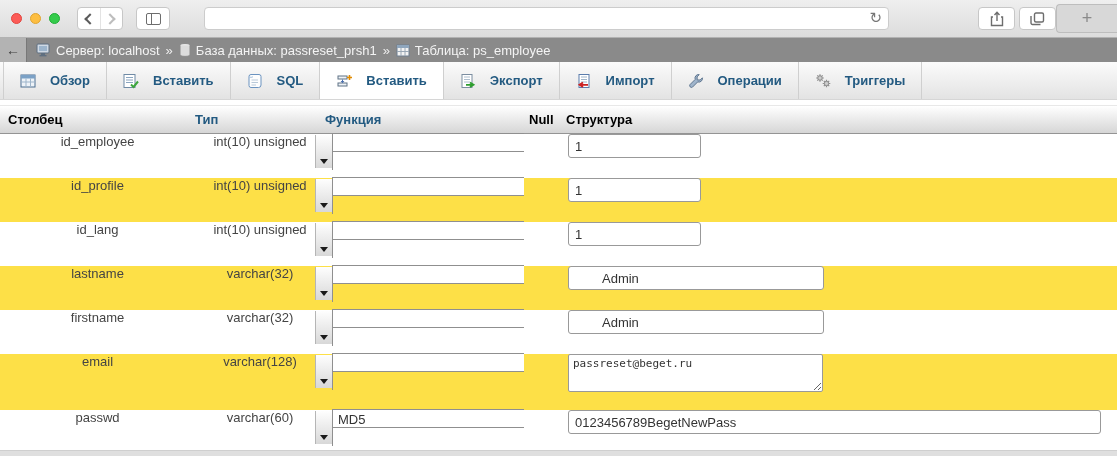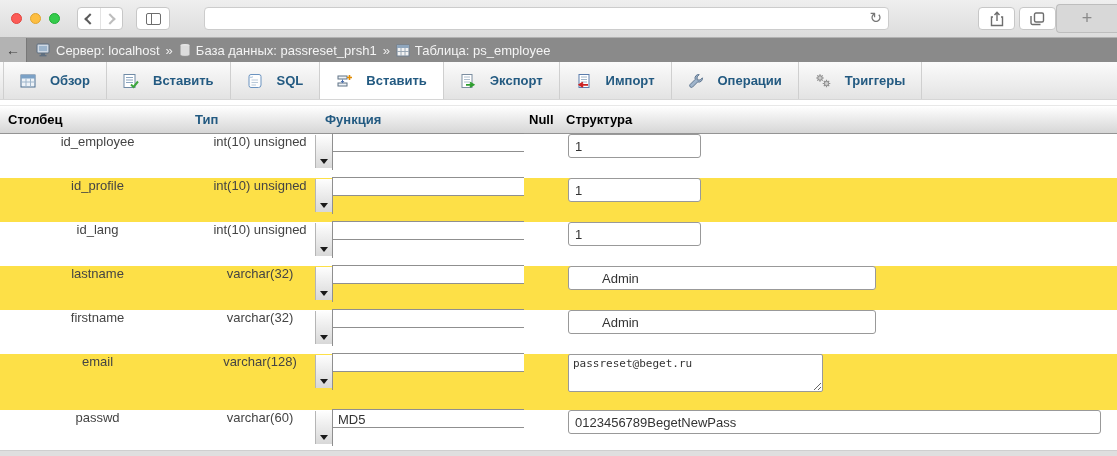--- a/index.html
+++ b/index.html
@@ -136,21 +136,21 @@
     border-left:4px solid transparent; border-right:4px solid transparent;
     border-top:5px solid #1a1a1a;
   }
 
   .vinput {
     height:24px; border:1px solid #999; border-radius:3px;
     font-size:13px; color:#333; padding:0 6px; background:#fff;
     font-family:"Liberation Sans", sans-serif;
   }
   .v-small { width:133px; }
-  .v-medium { width:308px;padding-left:33px; }
+  .v-medium { width:256px;padding-left:33px; }
   .v-large { width:533px; }
   .vtextarea {
     width:255px; height:38px; border:1px solid #999; border-radius:2px;
     font-family:"DejaVu Sans Mono", monospace; font-size:11px; color:#333;
     padding:2px 4px; resize:both; background:#fff;
   }
 </style>
 </head>
 <body>
 

